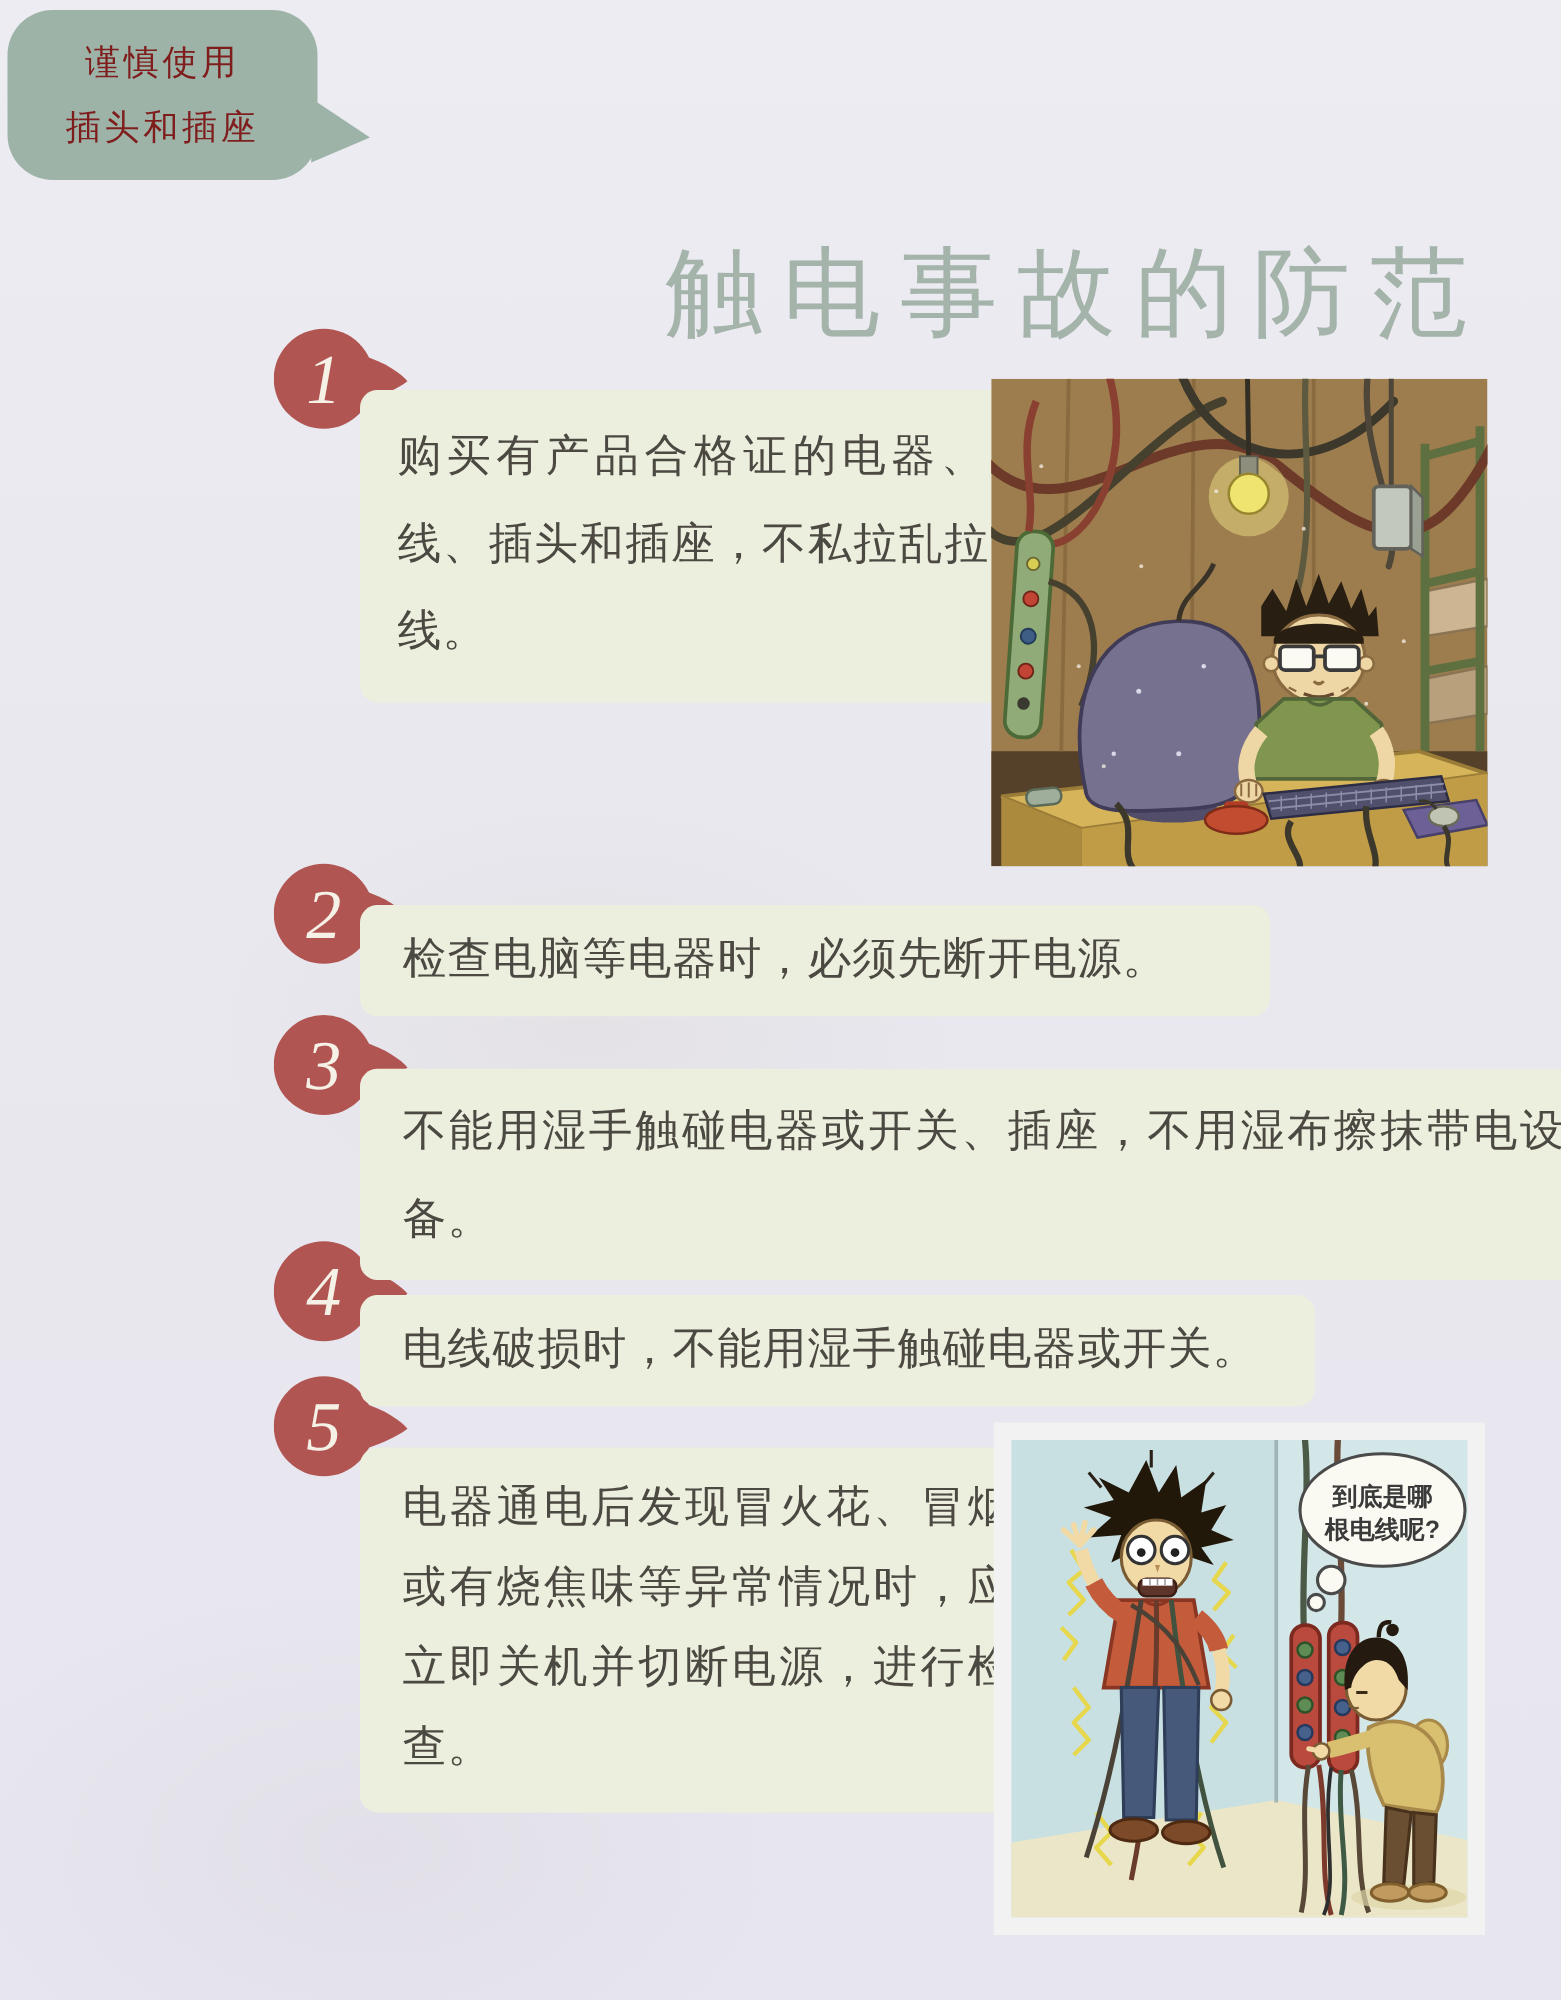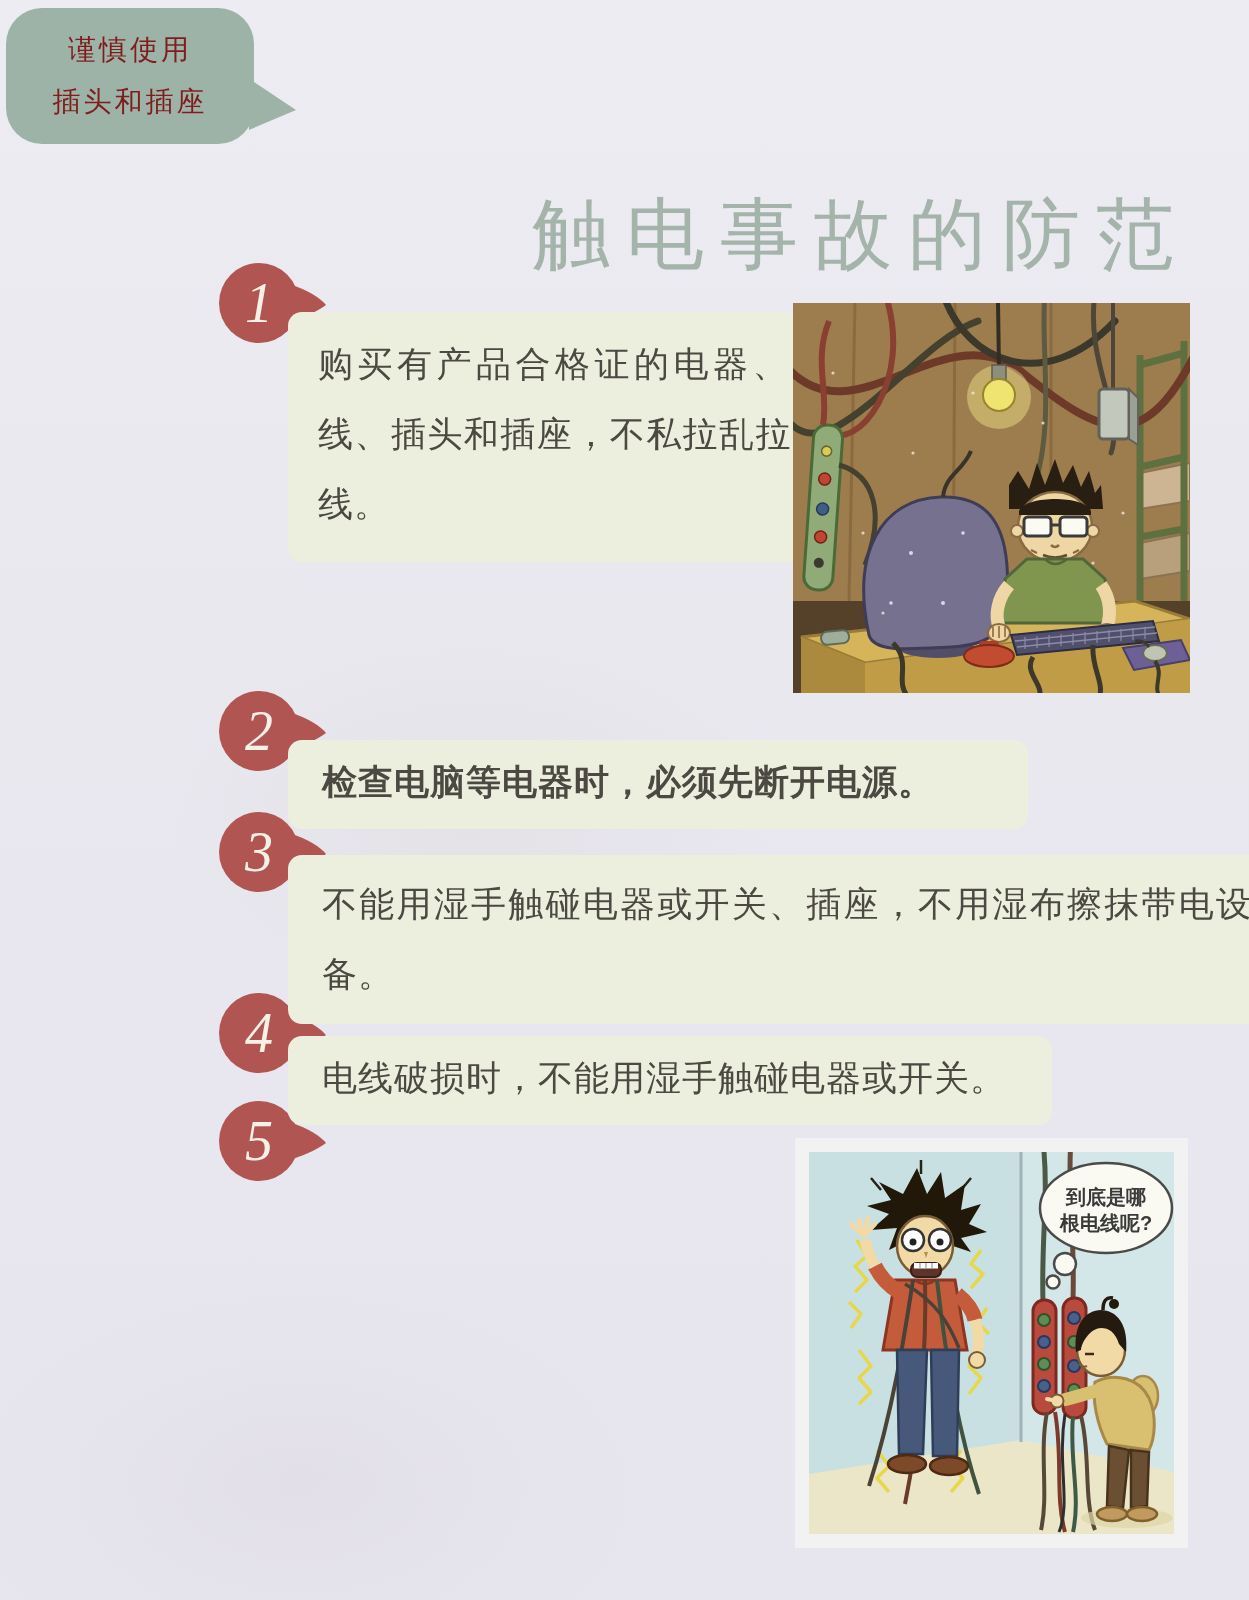--- a/index.html
+++ b/index.html
@@ -34,21 +34,21 @@
   }
   
   .badge{position:absolute;left:219px;width:112px;height:82px;}
   
   .block{
     position:absolute;background:#edefde;border-radius:14px;
     color:#4b4942;font-size:35px;letter-spacing:1px;
     text-align:justify;
   }
   .b1{left:288px;top:312px;width:510px;padding:18px 30px 22px 30px;line-height:70px;}
-  .b2{left:288px;top:740px;width:680px;padding:17px 26px 20px 34px;line-height:52px;font-weight:bold;}
+  .b2{left:288px;top:724px;width:680px;padding:17px 14px 20px 34px;line-height:52px;}
   .b3{left:288px;top:855px;width:930px;padding:15px 30px 14px 34px;line-height:70px;}
   .b4{left:288px;top:1036px;width:700px;padding:17px 30px 20px 34px;line-height:52px;}
   .b5{left:288px;top:1158px;width:488px;padding:16px 54px 20px 34px;line-height:64px;}
   
   .illu1{position:absolute;left:793px;top:303px;width:397px;height:390px;}
   .illu2{
     position:absolute;left:795px;top:1138px;width:393px;height:410px;
     background:#f3f2f2;box-sizing:border-box;padding:14px;
   }
   .illu1 svg,.illu2 svg{display:block;}
@@ -91,20 +91,21 @@
   <svg class="badge" style="top:1100px" viewBox="0 0 112 82">
     <path d="M70,22 C90,28 102,37 107,43 C98,50 83,56 68,61 Z" fill="#b05551"></path>
     <circle cx="40" cy="41" r="40" fill="#b05551"></circle>
     <text x="40" y="60" text-anchor="middle" font-family="Liberation Serif, DejaVu Serif, serif" font-style="italic" font-size="56" fill="#f6f1e7">5</text>
   </svg>
 
   <div class="block b1">购买有产品合格证的电器、电线、插头和插座，不私拉乱拉电线。</div>
   <div class="block b2">检查电脑等电器时，必须先断开电源。</div>
   <div class="block b3">不能用湿手触碰电器或开关、插座，不用湿布擦抹带电设备。</div>
   <div class="block b4">电线破损时，不能用湿手触碰电器或开关。</div>
+  <div class="block b5">电器通电后发现冒火花、冒烟或有烧焦味等异常情况时，应立即关机并切断电源，进行检查。</div>
 
   <div class="illu1">
     <svg width="397" height="390" viewBox="0 0 397 390">
 
       <rect width="397" height="390" fill="#9d7d4e"></rect>
       <rect y="298" width="397" height="92" fill="#55402a"></rect>
       <line x1="62" y1="0" x2="56" y2="298" stroke="#8a6b40" stroke-width="3"></line>
       <line x1="162" y1="0" x2="160" y2="298" stroke="#8a6b40" stroke-width="3"></line>
       <line x1="258" y1="0" x2="258" y2="298" stroke="#8a6b40" stroke-width="3"></line>
 

